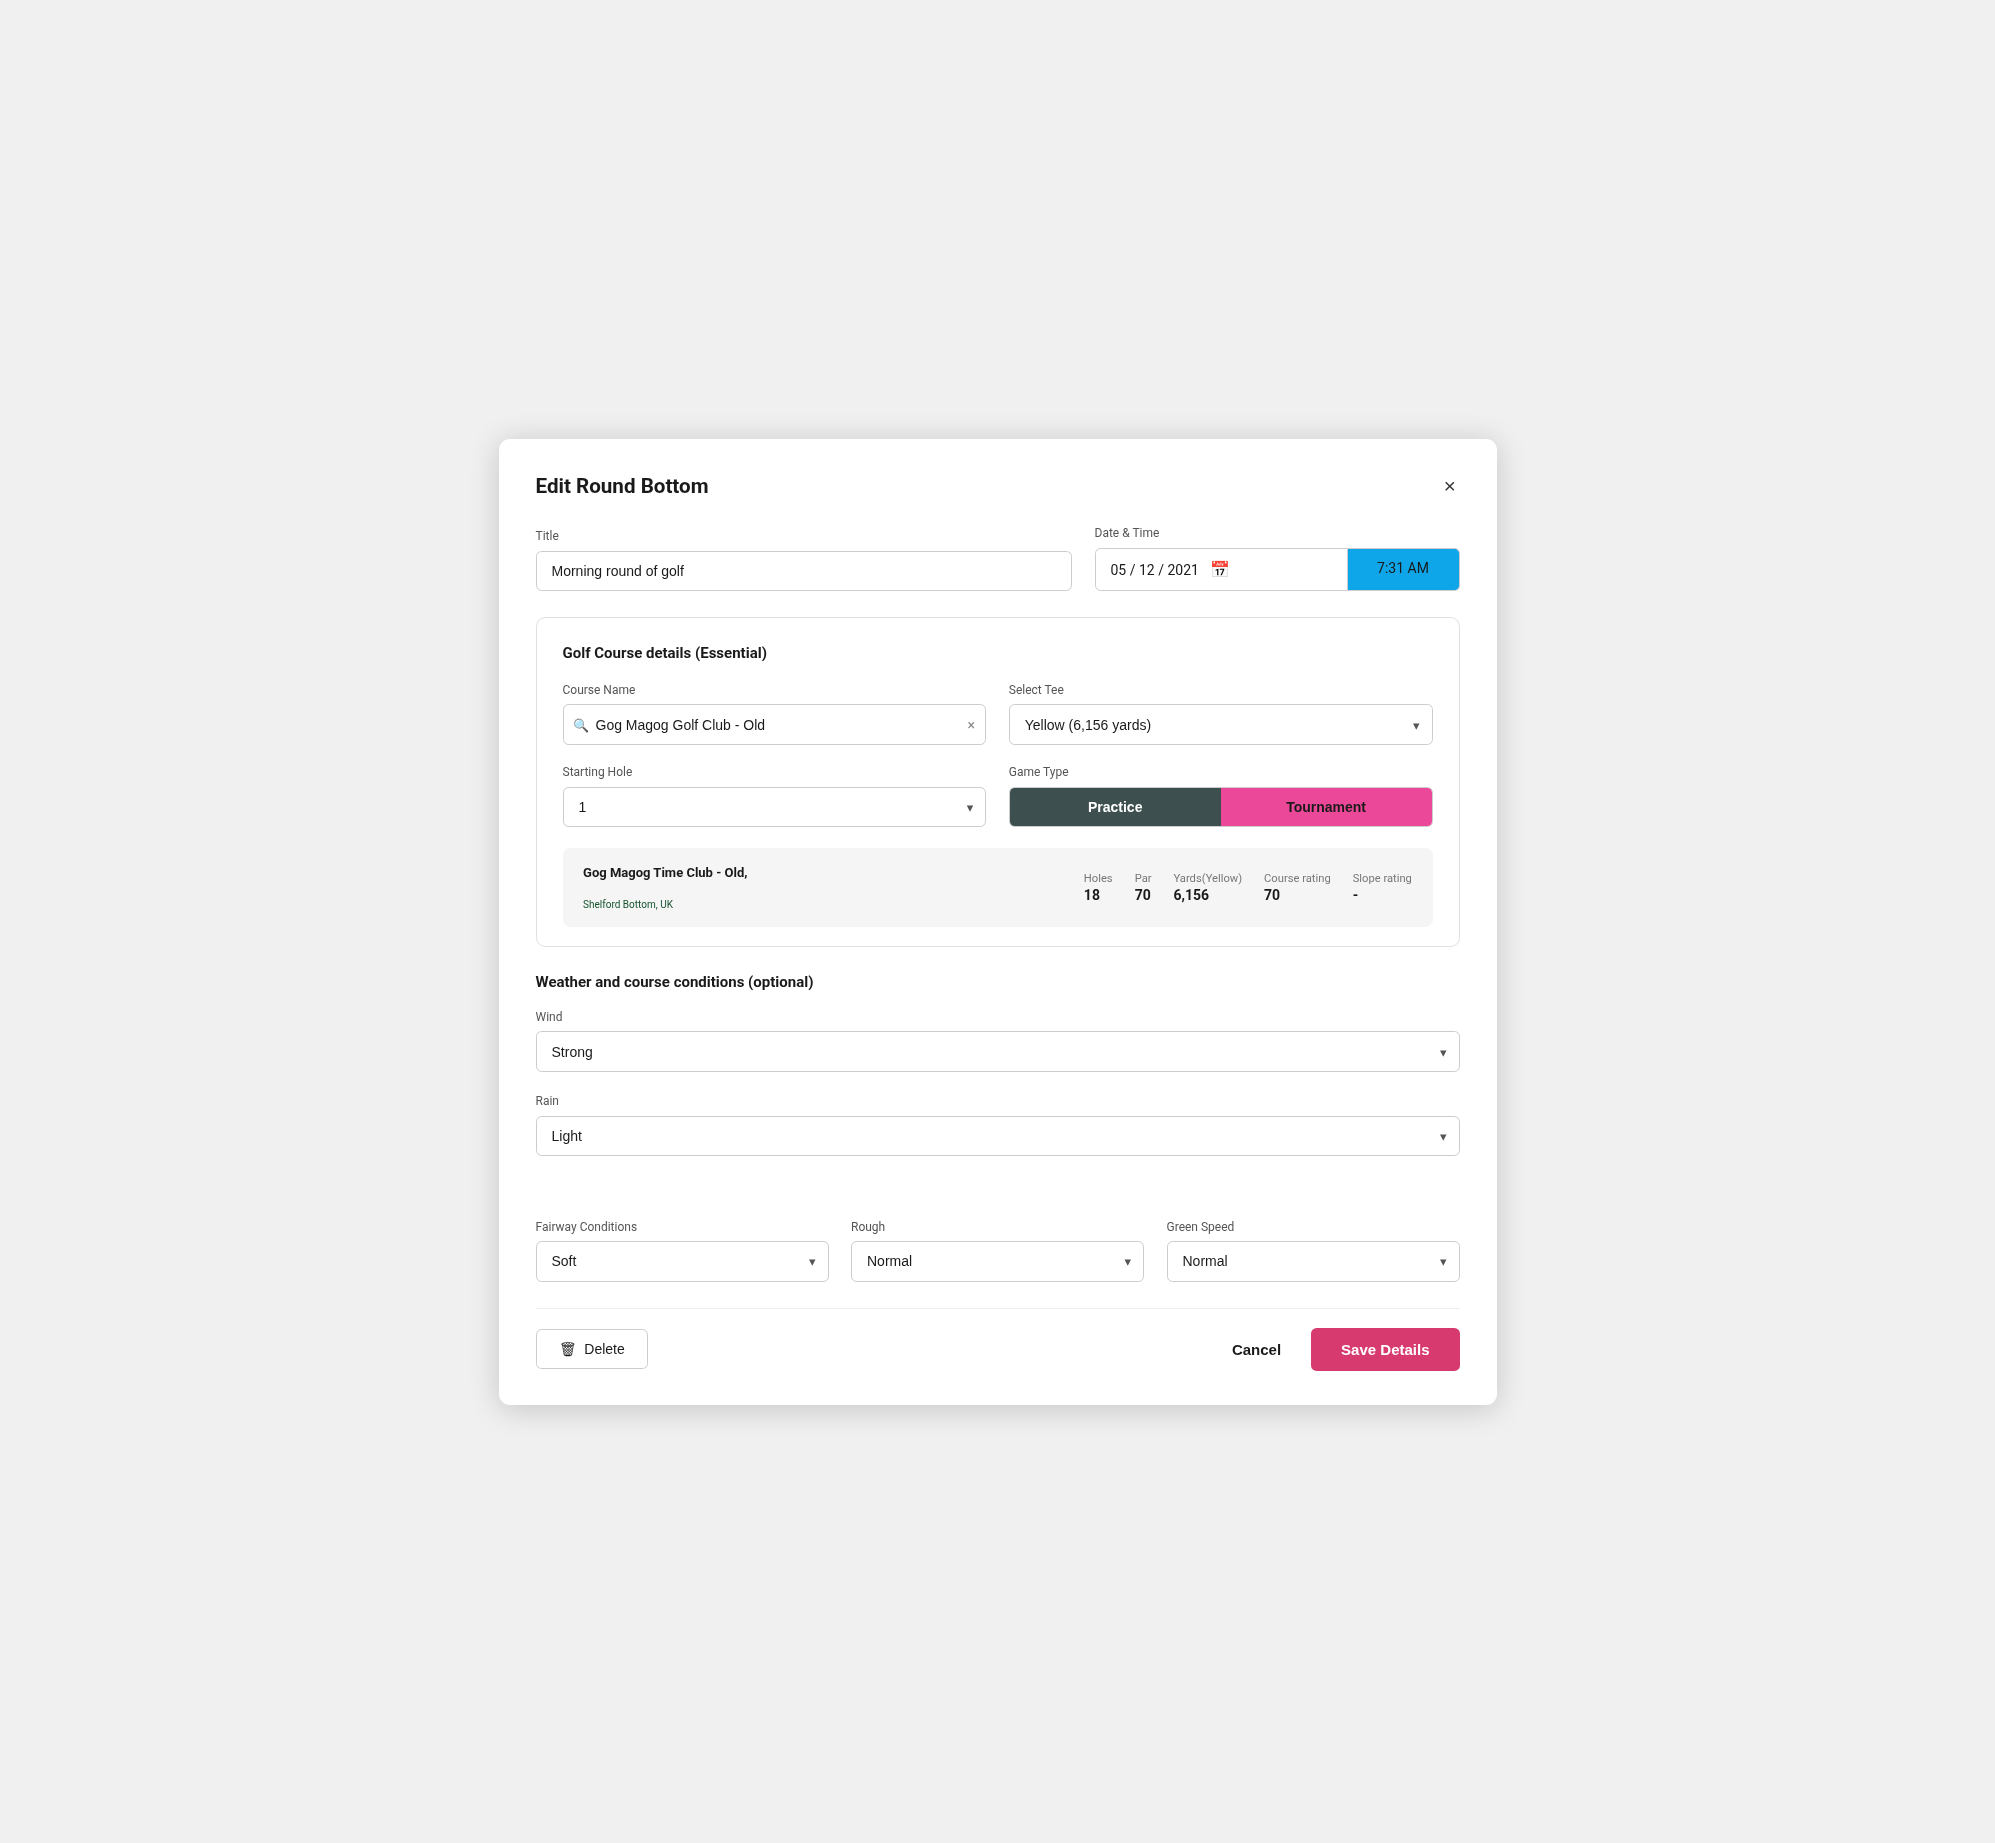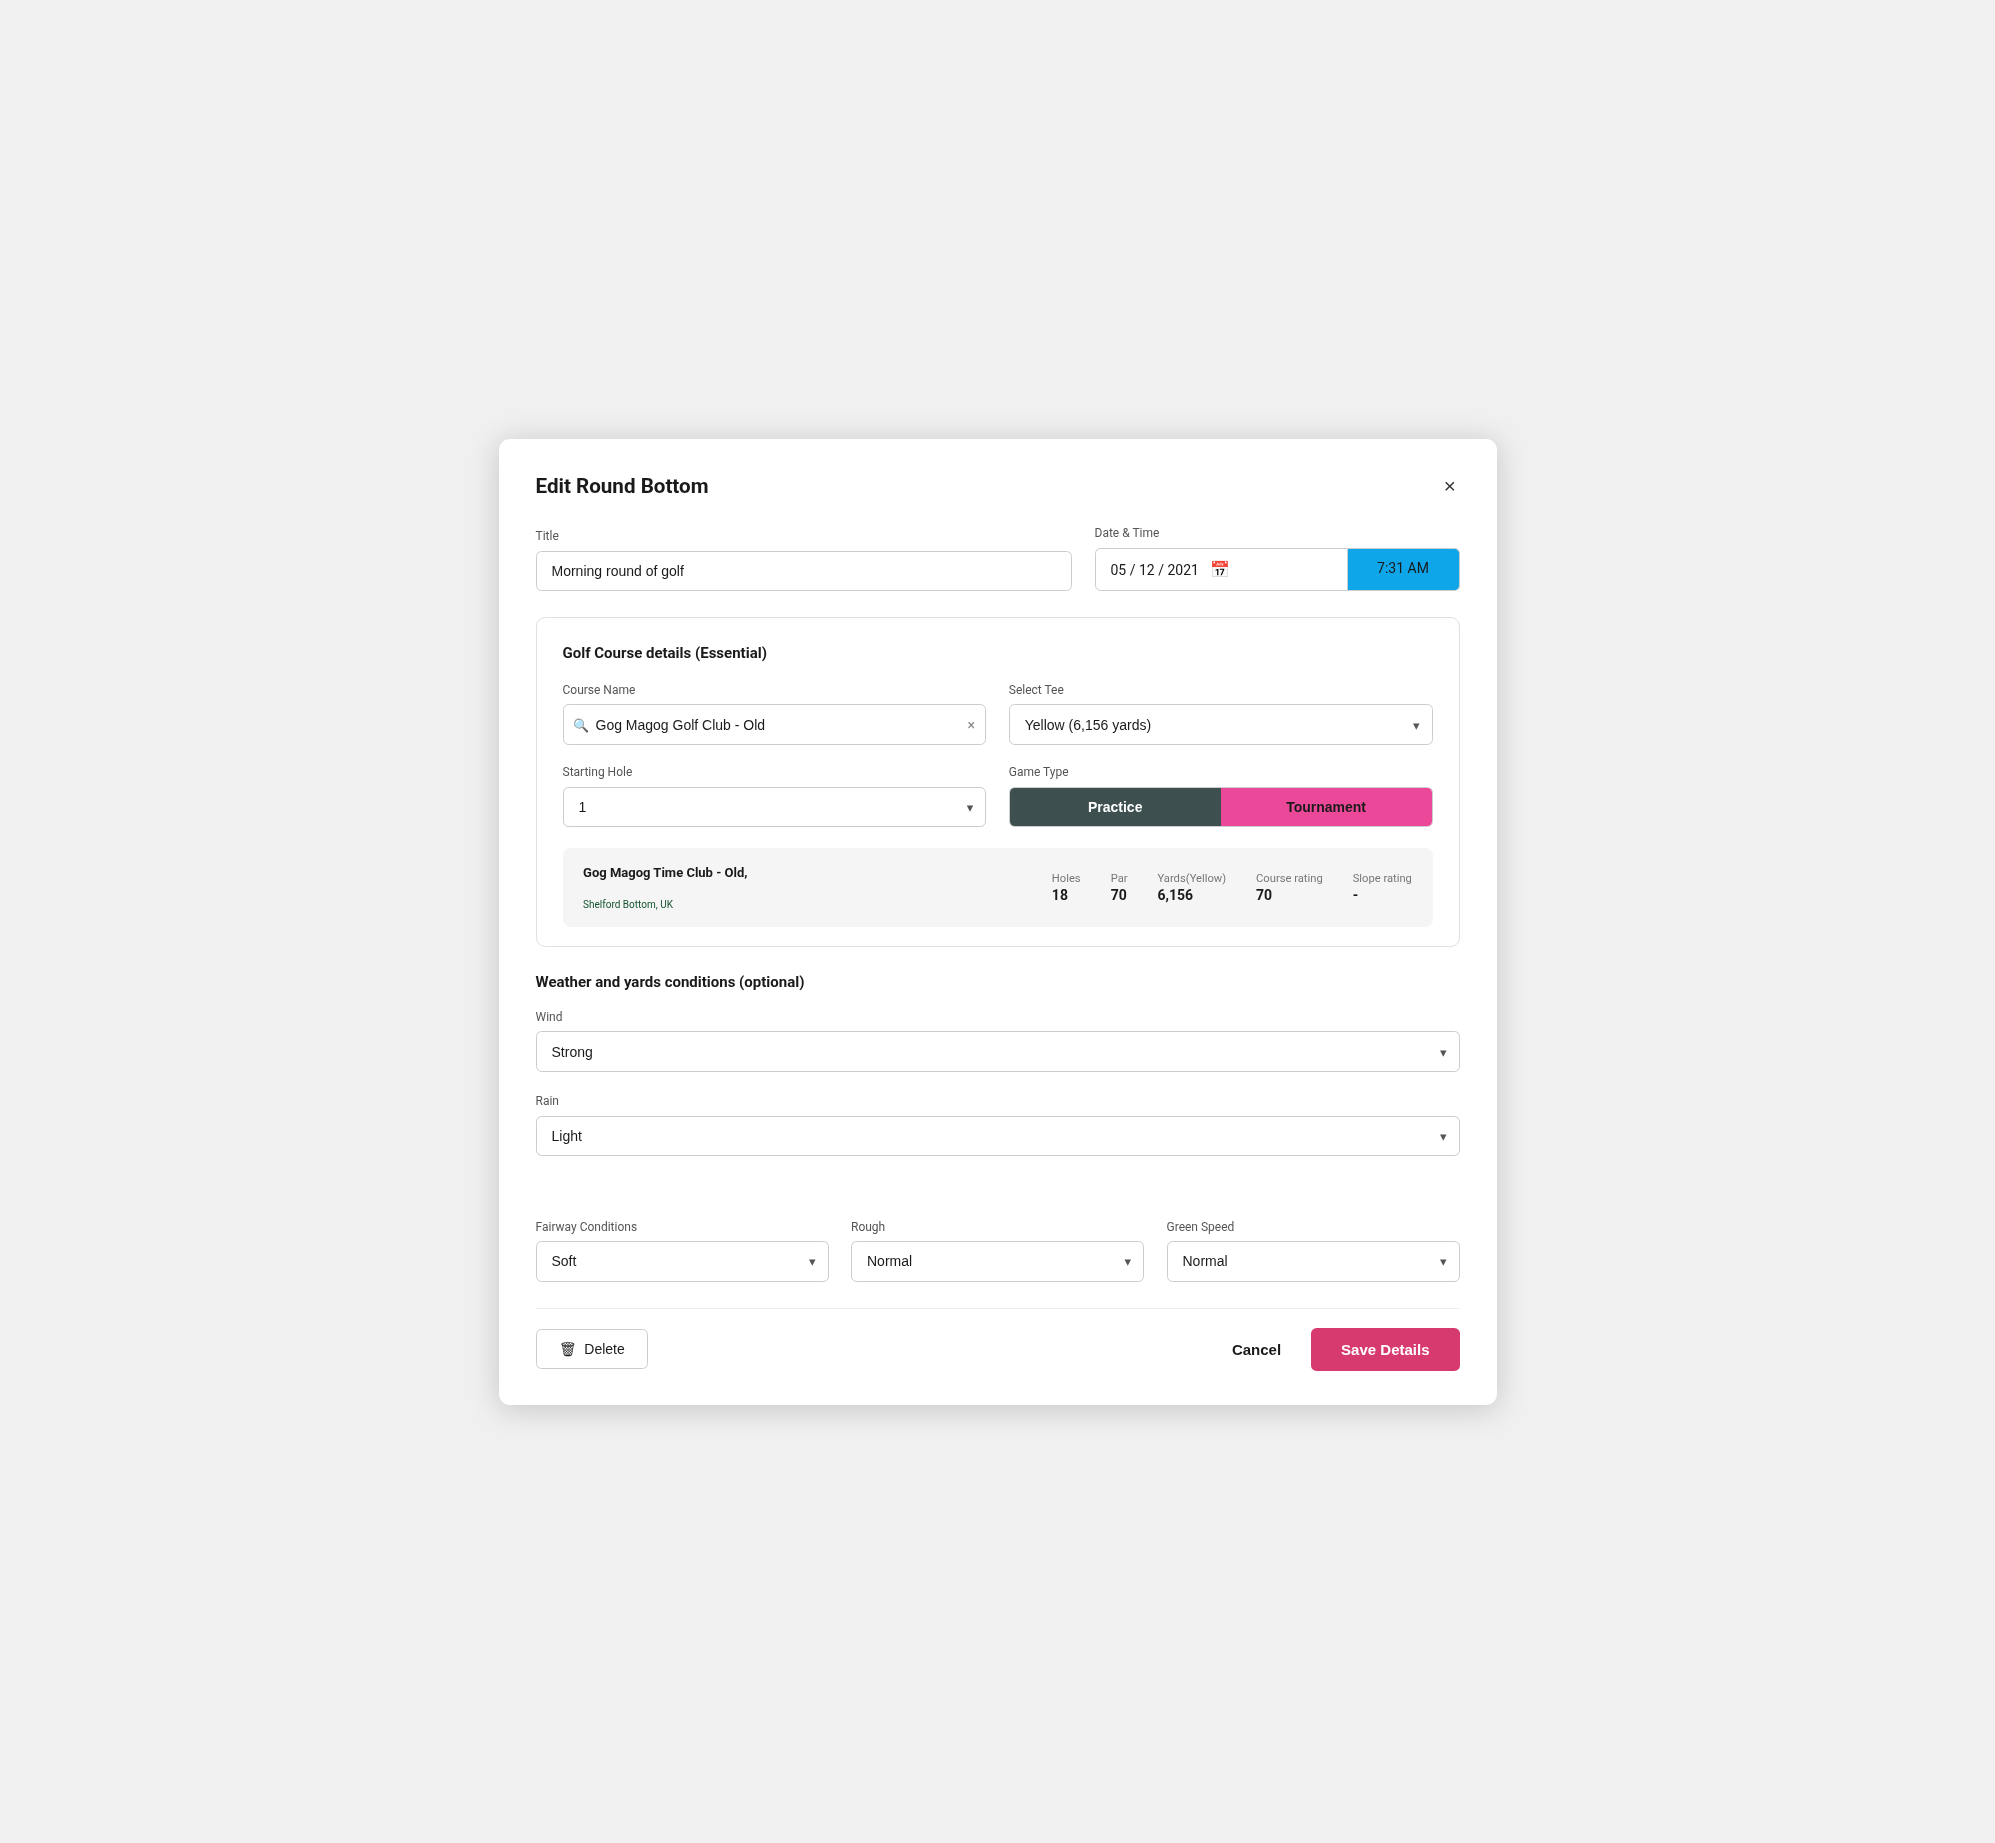--- a/index.html
+++ b/index.html
@@ -215,21 +215,21 @@
       font-weight: 700;
       color: #1a1a1a;
     }
     .course-info-name .location {
       font-size: 10px;
       color: #14532d;
       margin-top: 19px;
     }
     .course-stats {
       display: flex;
-      gap: 30px;
+      gap: 22px;
     }
     .stat-item {
       text-align: left;
     }
     .stat-label {
       font-size: 11.2px;
       color: #777;
     }
     .stat-value {
       font-size: 14px;
@@ -406,21 +406,21 @@
         </div>
         <div class="stat-item">
           <div class="stat-label">Slope rating</div>
           <div class="stat-value">-</div>
         </div>
       </div>
     </div>
   </div>
 
   <div>
-    <div class="weather-section-title">Weather and yards conditions (optional)</div>
+    <div class="weather-section-title">Weather and course conditions (optional)</div>
 
     <div class="weather-row">
       <div class="field-group">
         <label class="field-label">Wind</label>
         <div class="select-wrap">
           <select class="select-box">
             <option>None</option>
             <option>Light</option>
             <option>Moderate</option>
             <option selected="">Strong</option>

